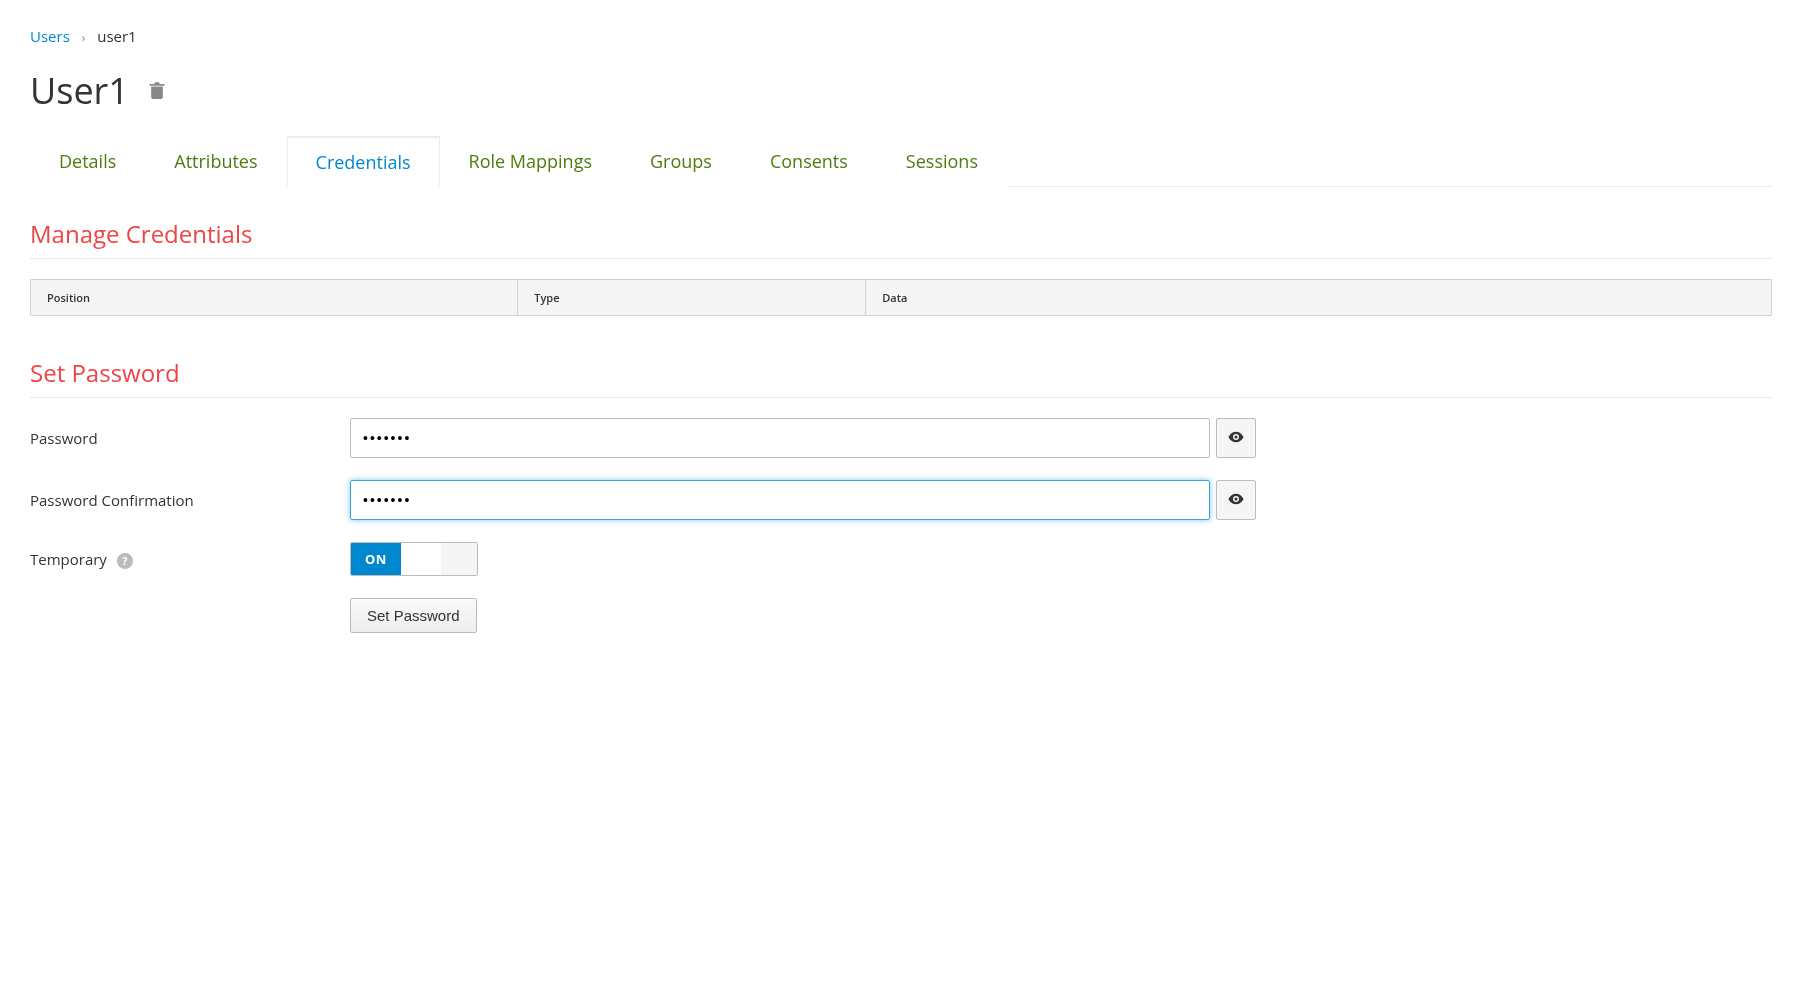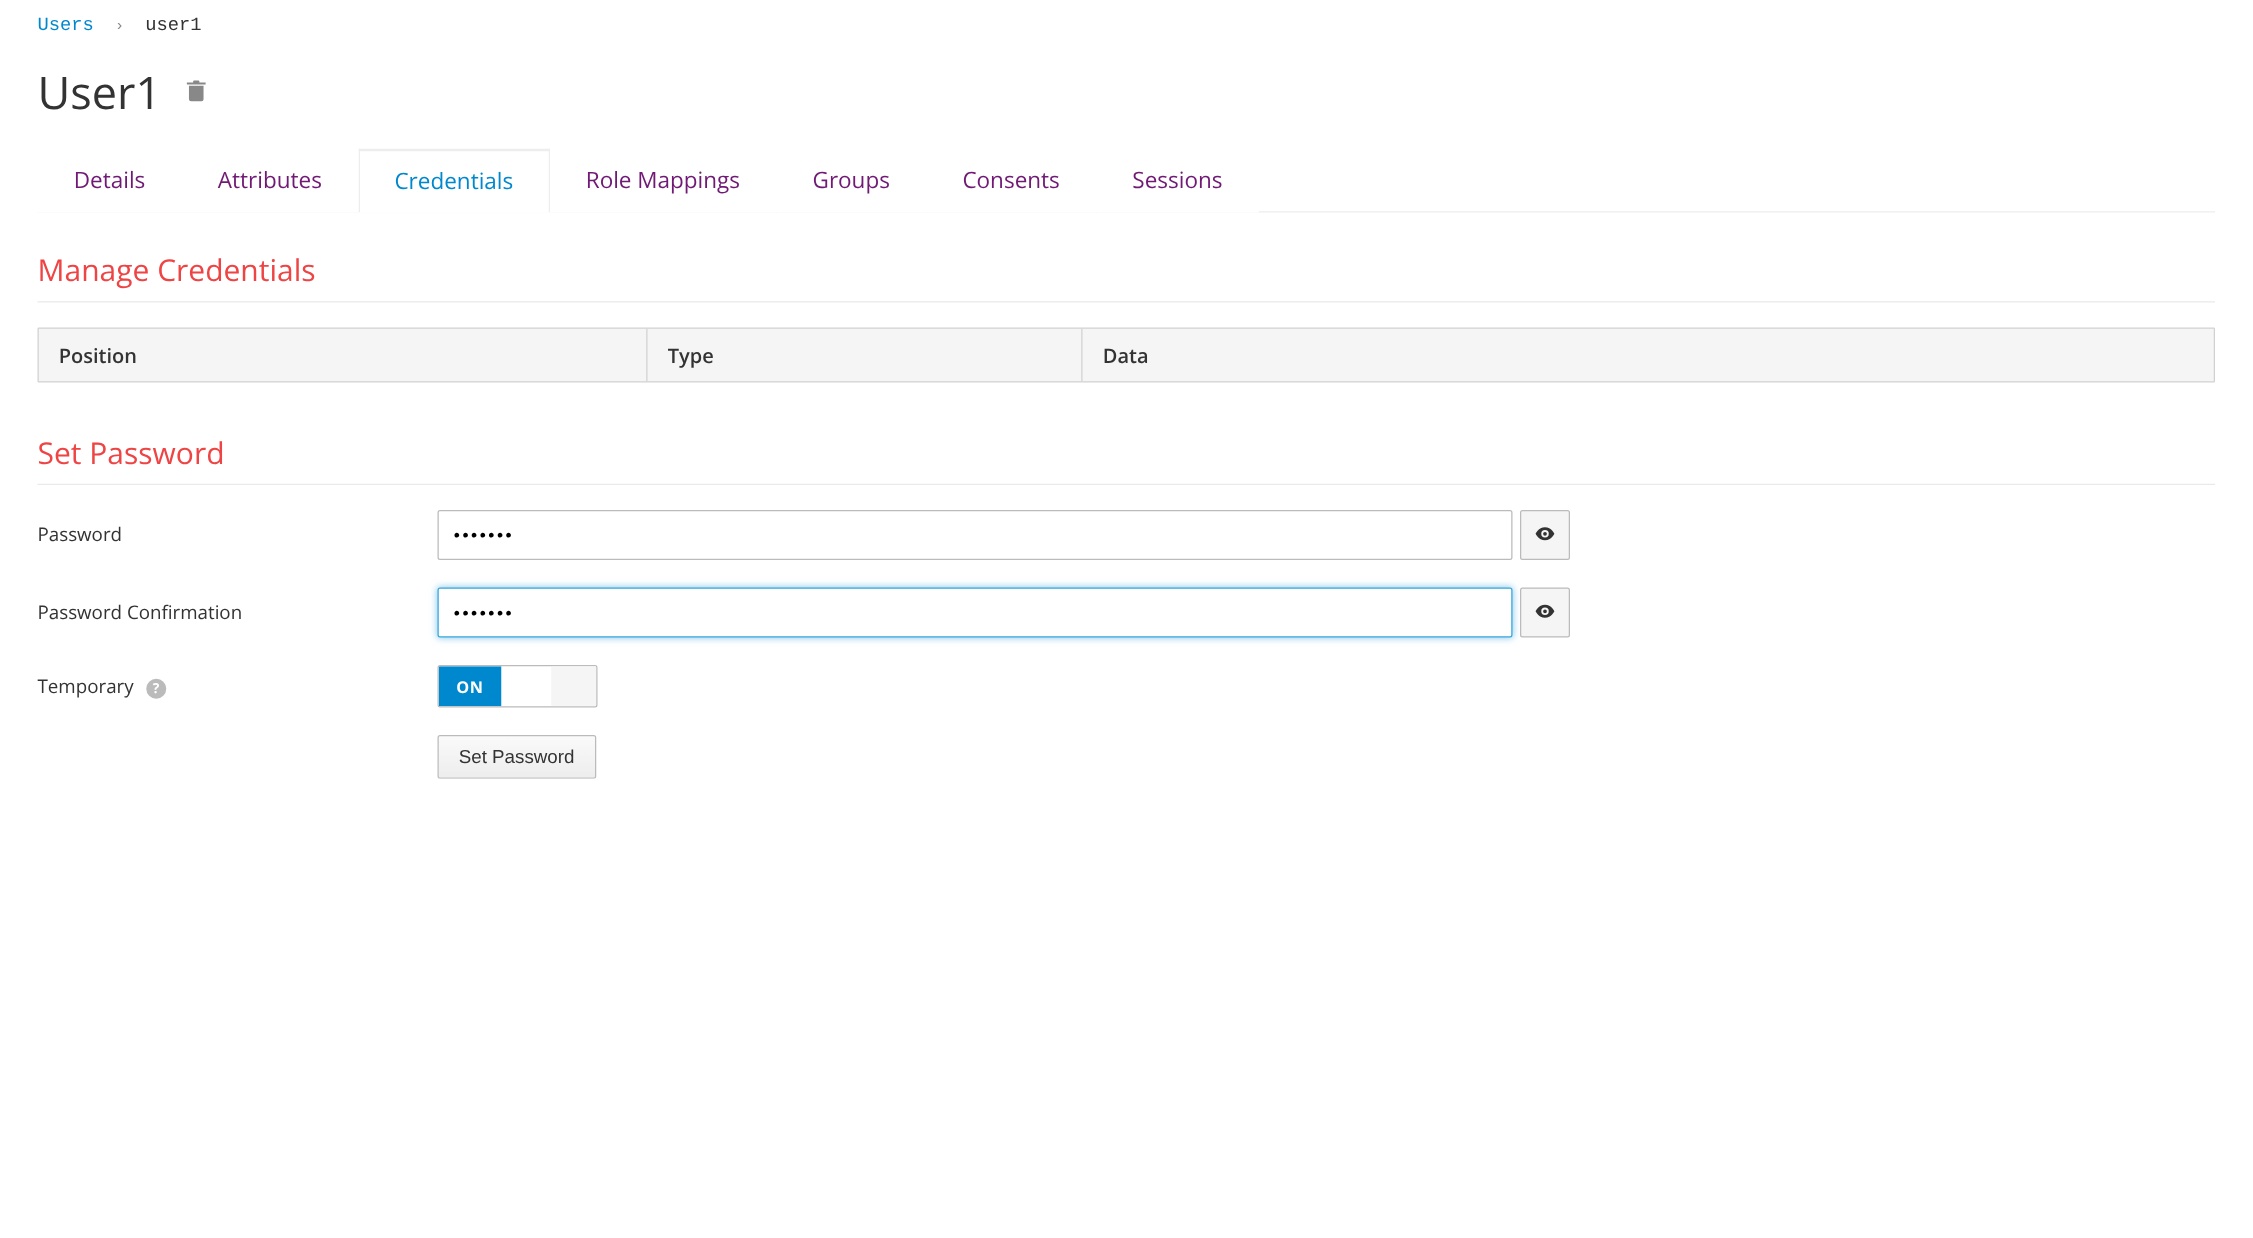--- a/index.html
+++ b/index.html
@@ -8,23 +8,22 @@
       padding: 0;
     }
     body {
       font-family: "Open Sans", -apple-system, BlinkMacSystemFont, "Segoe UI", Helvetica, Arial, sans-serif;
       color: #333;
       background: #fff;
       padding: 0 30px;
       font-size: 14px;
     }
     .breadcrumb {
-      padding: 12px 0 20px 0;
+      padding: 26px 0 20px 0;
       font-size: 15px;
-      font-family: Liberation Mono, monospace;
     }
     .breadcrumb a {
       color: #0088ce;
       text-decoration: none;
     }
     .breadcrumb .sep {
       color: #888;
       margin: 0 8px;
       font-size: 12px;
     }
@@ -47,21 +46,21 @@
       cursor: pointer;
     }
     .tabs {
       display: flex;
       border-bottom: 1px solid #ededed;
       margin-bottom: 30px;
     }
     .tab {
       padding: 12px 28px;
       font-size: 18px;
-      color: #701a75;
+      color: #4d7c0f;
       cursor: pointer;
       border: 1px solid transparent;
       border-bottom: none;
       position: relative;
       top: 1px;
       background: #fff;
     }
     .tab.active {
       color: #0088ce;
       border: 1px solid #ededed;
@@ -79,21 +78,21 @@
     .table-header {
       display: flex;
       background: #f5f5f5;
       border: 1px solid #d1d1d1;
       border-radius: 1px;
     }
     .th {
       padding: 10px 16px;
       font-weight: 600;
       color: #333;
-      font-size: 16px;
+      font-size: 11px;
       border-right: 1px solid #d1d1d1;
     }
     .th:last-child {
       border-right: none;
     }
     .th-position { width: 28%; }
     .th-type { width: 20%; }
     .th-userlabel { width: 34%; }
     .th-data { width: 18%; }
     .section-gap {

